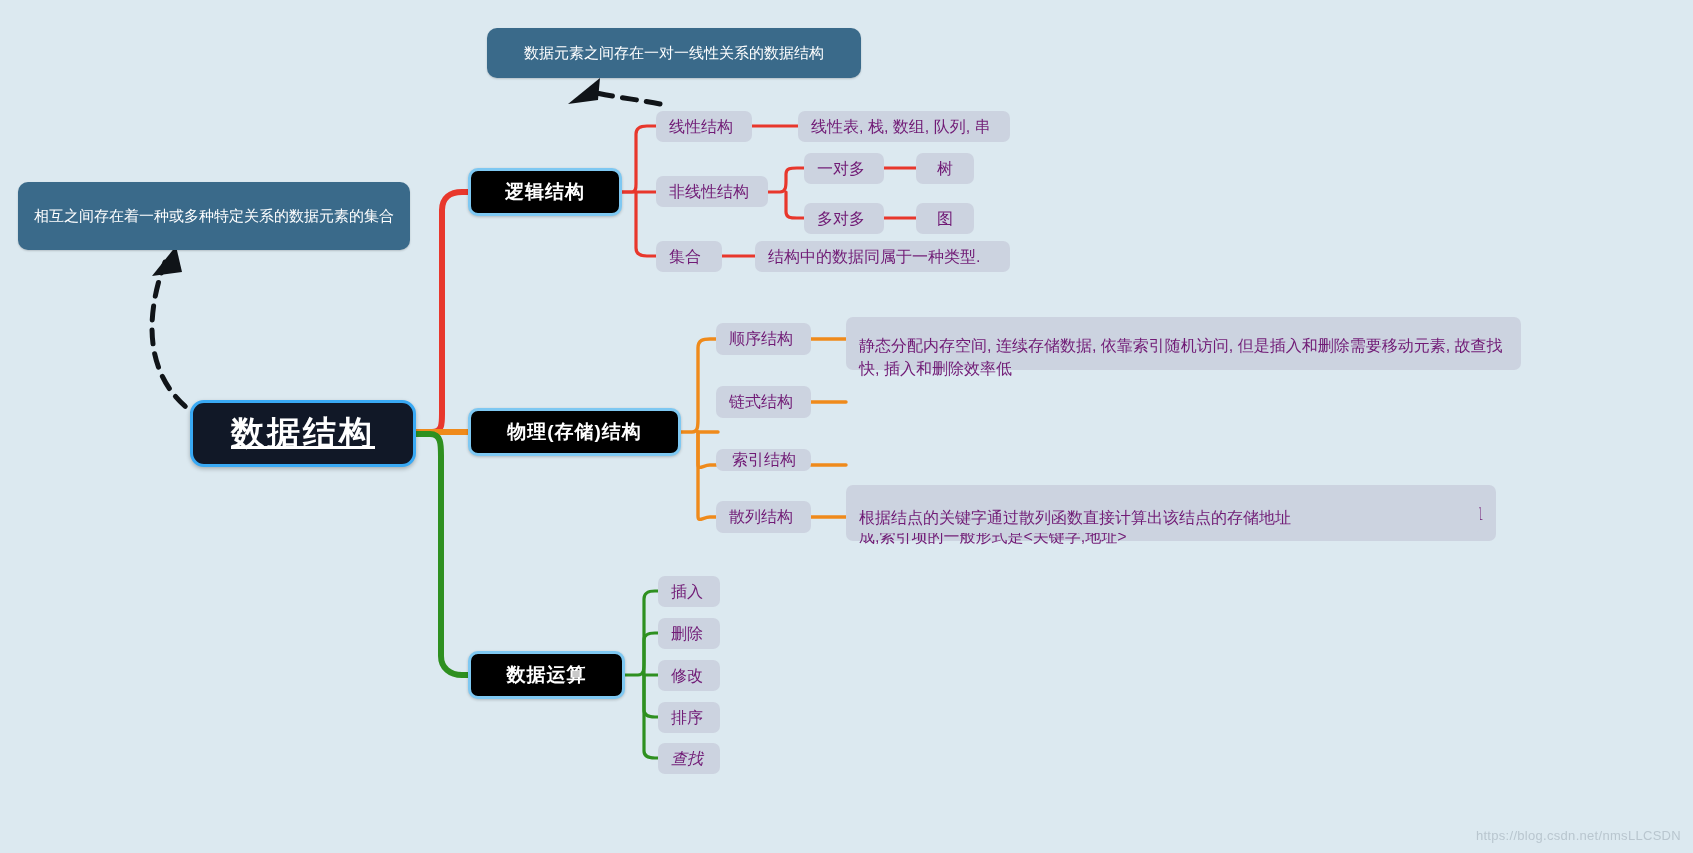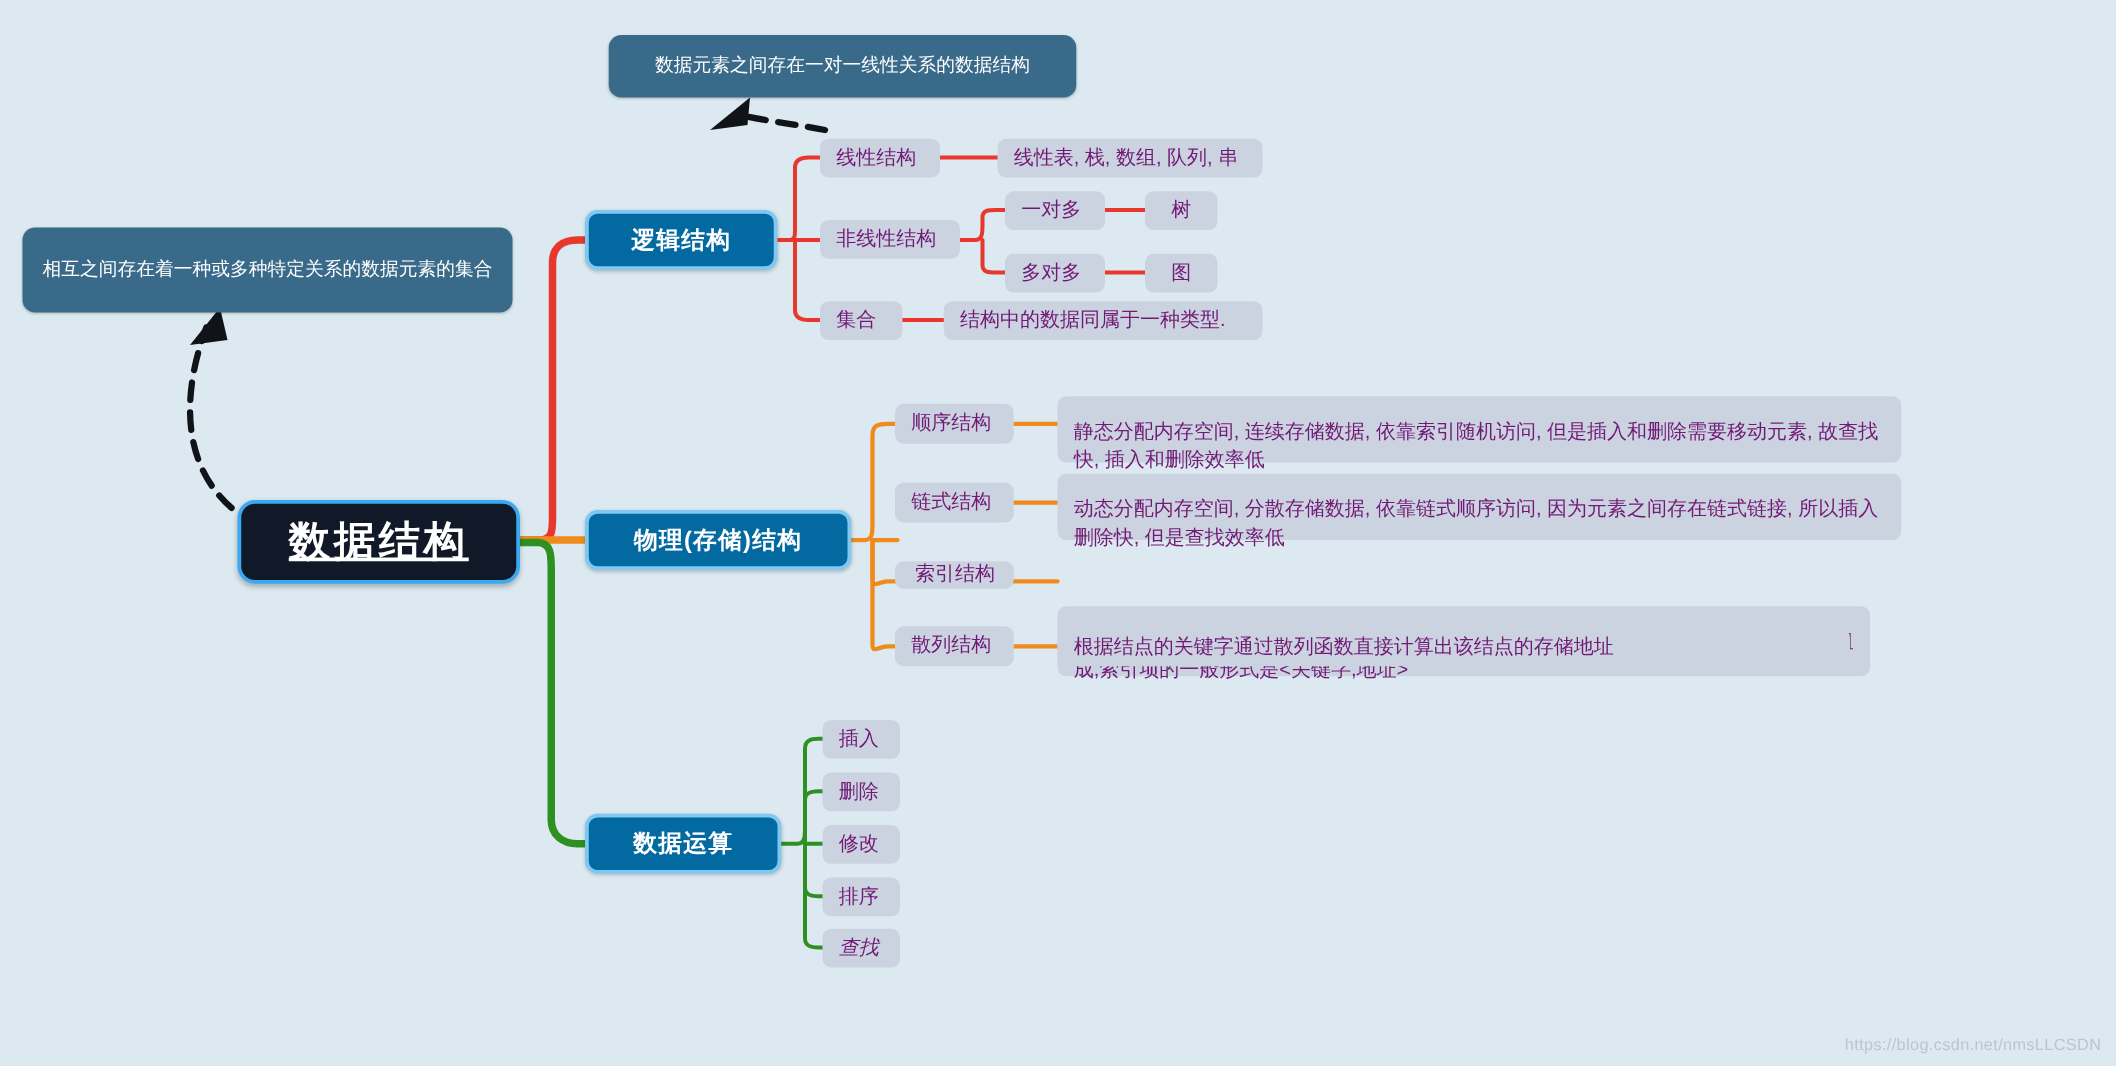--- a/index.html
+++ b/index.html
@@ -37,21 +37,21 @@
     font-size: 33px;
     font-weight: bold;
     letter-spacing: 3px;
     display: flex; align-items: center; justify-content: center;
     box-shadow: 0 2px 4px rgba(0,0,0,.25);
     text-decoration: underline;
   }
 
   
   .branch {
-    background: #0369a1;
+    background: #000000;
     color: #ffffff;
     border: 3px solid #7ec8f2;
     border-radius: 10px;
     font-size: 19px;
     font-weight: bold;
     display: flex; align-items: center; justify-content: center;
     letter-spacing: 1px;
     box-shadow: 0 1px 3px rgba(0,0,0,.2);
   }
 
@@ -149,21 +149,20 @@
 
   <div class="pill node" style="left:656px; top:241px; width:66px; height:31px;">集合</div>
   <div class="pill node" style="left:755px; top:241px; width:255px; height:31px;">结构中的数据同属于一种类型.</div>
 
   <div class="branch node" style="left:468px; top:408px; width:213px; height:48px;">物理(存储)结构</div>
 
   <div class="pill node" style="left:716px; top:323px; width:95px; height:32px;">顺序结构</div>
   <div class="pill node multiline" style="left:846px; top:317px; width:675px; height:53px; align-items:flex-start;">静态分配内存空间, 连续存储数据, 依靠索引随机访问, 但是插入和删除需要移动元素,   故查找快, 插入和删除效率低</div>
 
   <div class="pill node" style="left:716px; top:386px; width:95px; height:32px;">链式结构</div>
-  <div class="pill node multiline" style="left:846px; top:379px; width:675px; height:53px; align-items:flex-start;">动态分配内存空间, 分散存储数据,  依靠链式顺序访问,  因为元素之间存在链式链接, 所以插入删除快,  但是查找效率低</div>
 
   <div class="pill node" style="left:716px; top:449px; width:95px; height:22px;padding-left:16px;">索引结构</div>
   <div class="pill node multiline" style="left:846px; top:442px; width:650px; height:56px; align-items:flex-start;margin-top:43px;">除建立存储结点信息外，还建立附加的索引表来标识结点的地址。索引表由若干索引项组成,索引项的一般形式是&lt;关键字,地址&gt;</div>
 
   <div class="pill node" style="left:716px; top:501px; width:95px; height:32px;">散列结构</div>
   <div class="pill node" style="left:846px; top:503px; width:634px; height:30px;">根据结点的关键字通过散列函数直接计算出该结点的存储地址</div>
 
   <div class="branch node" style="left:468px; top:651px; width:157px; height:48px;">数据运算</div>
 
   <div class="pill node" style="left:658px; top:576px; width:62px; height:31px;">插入</div>

